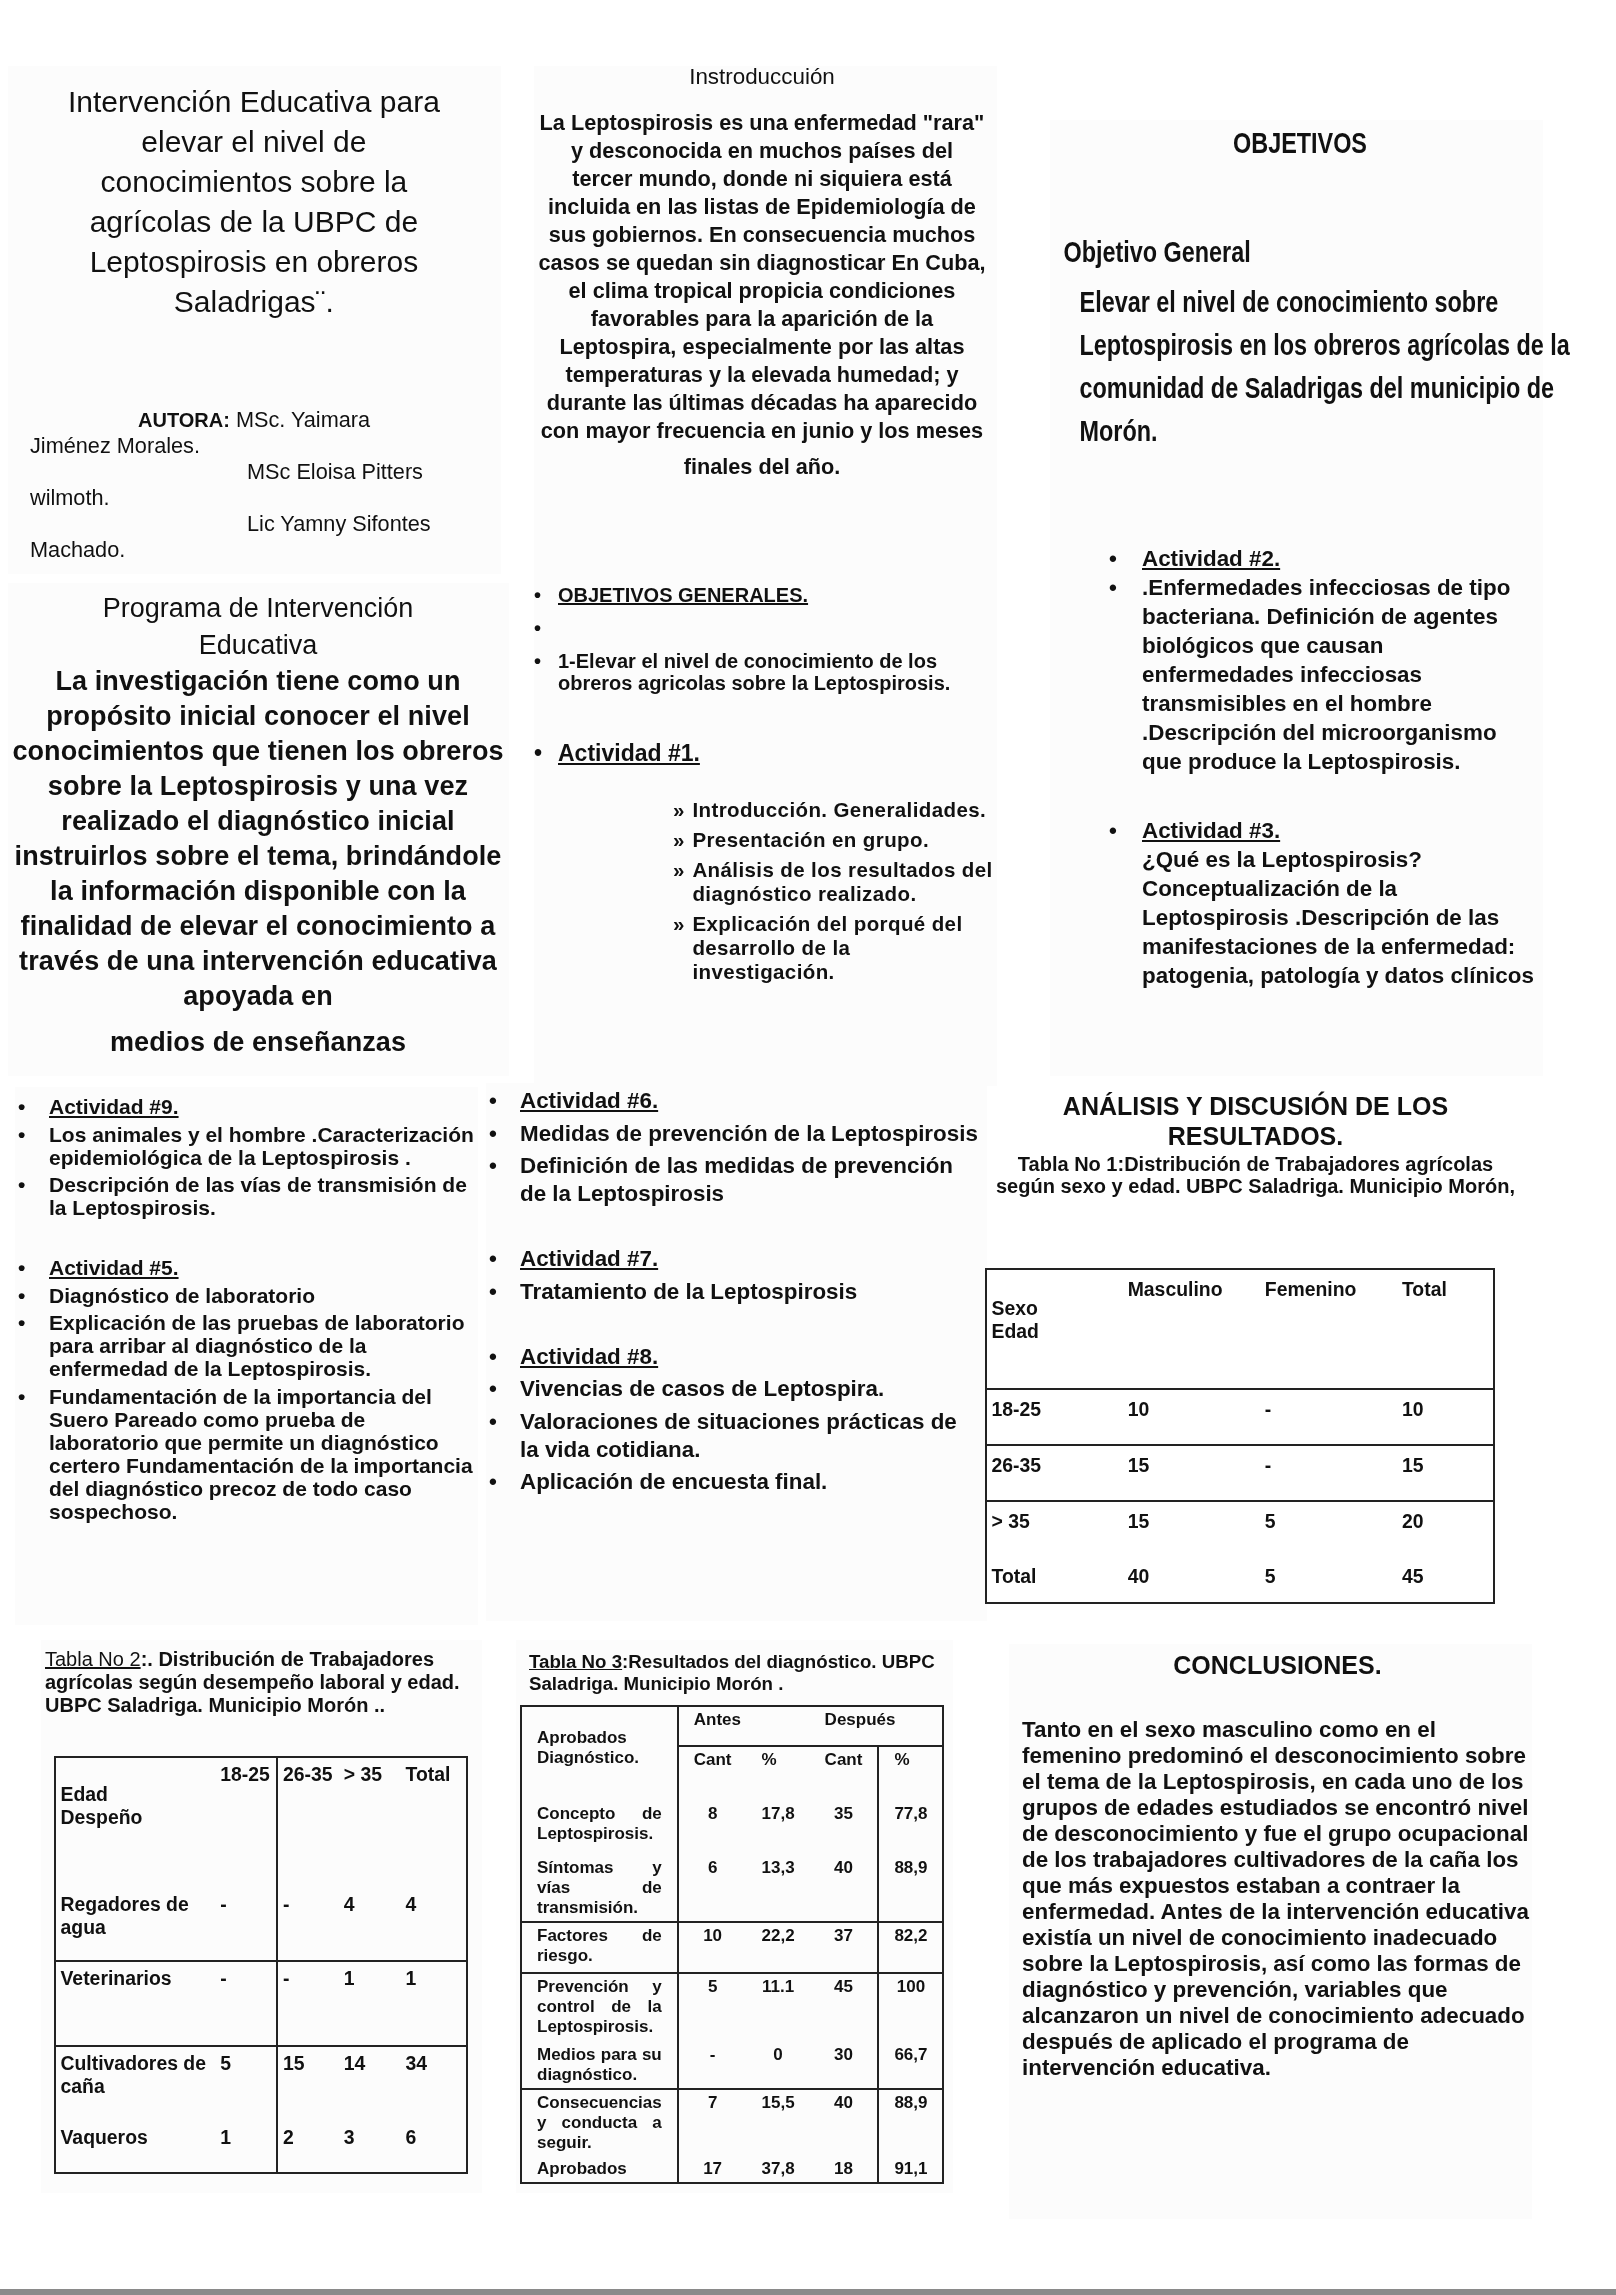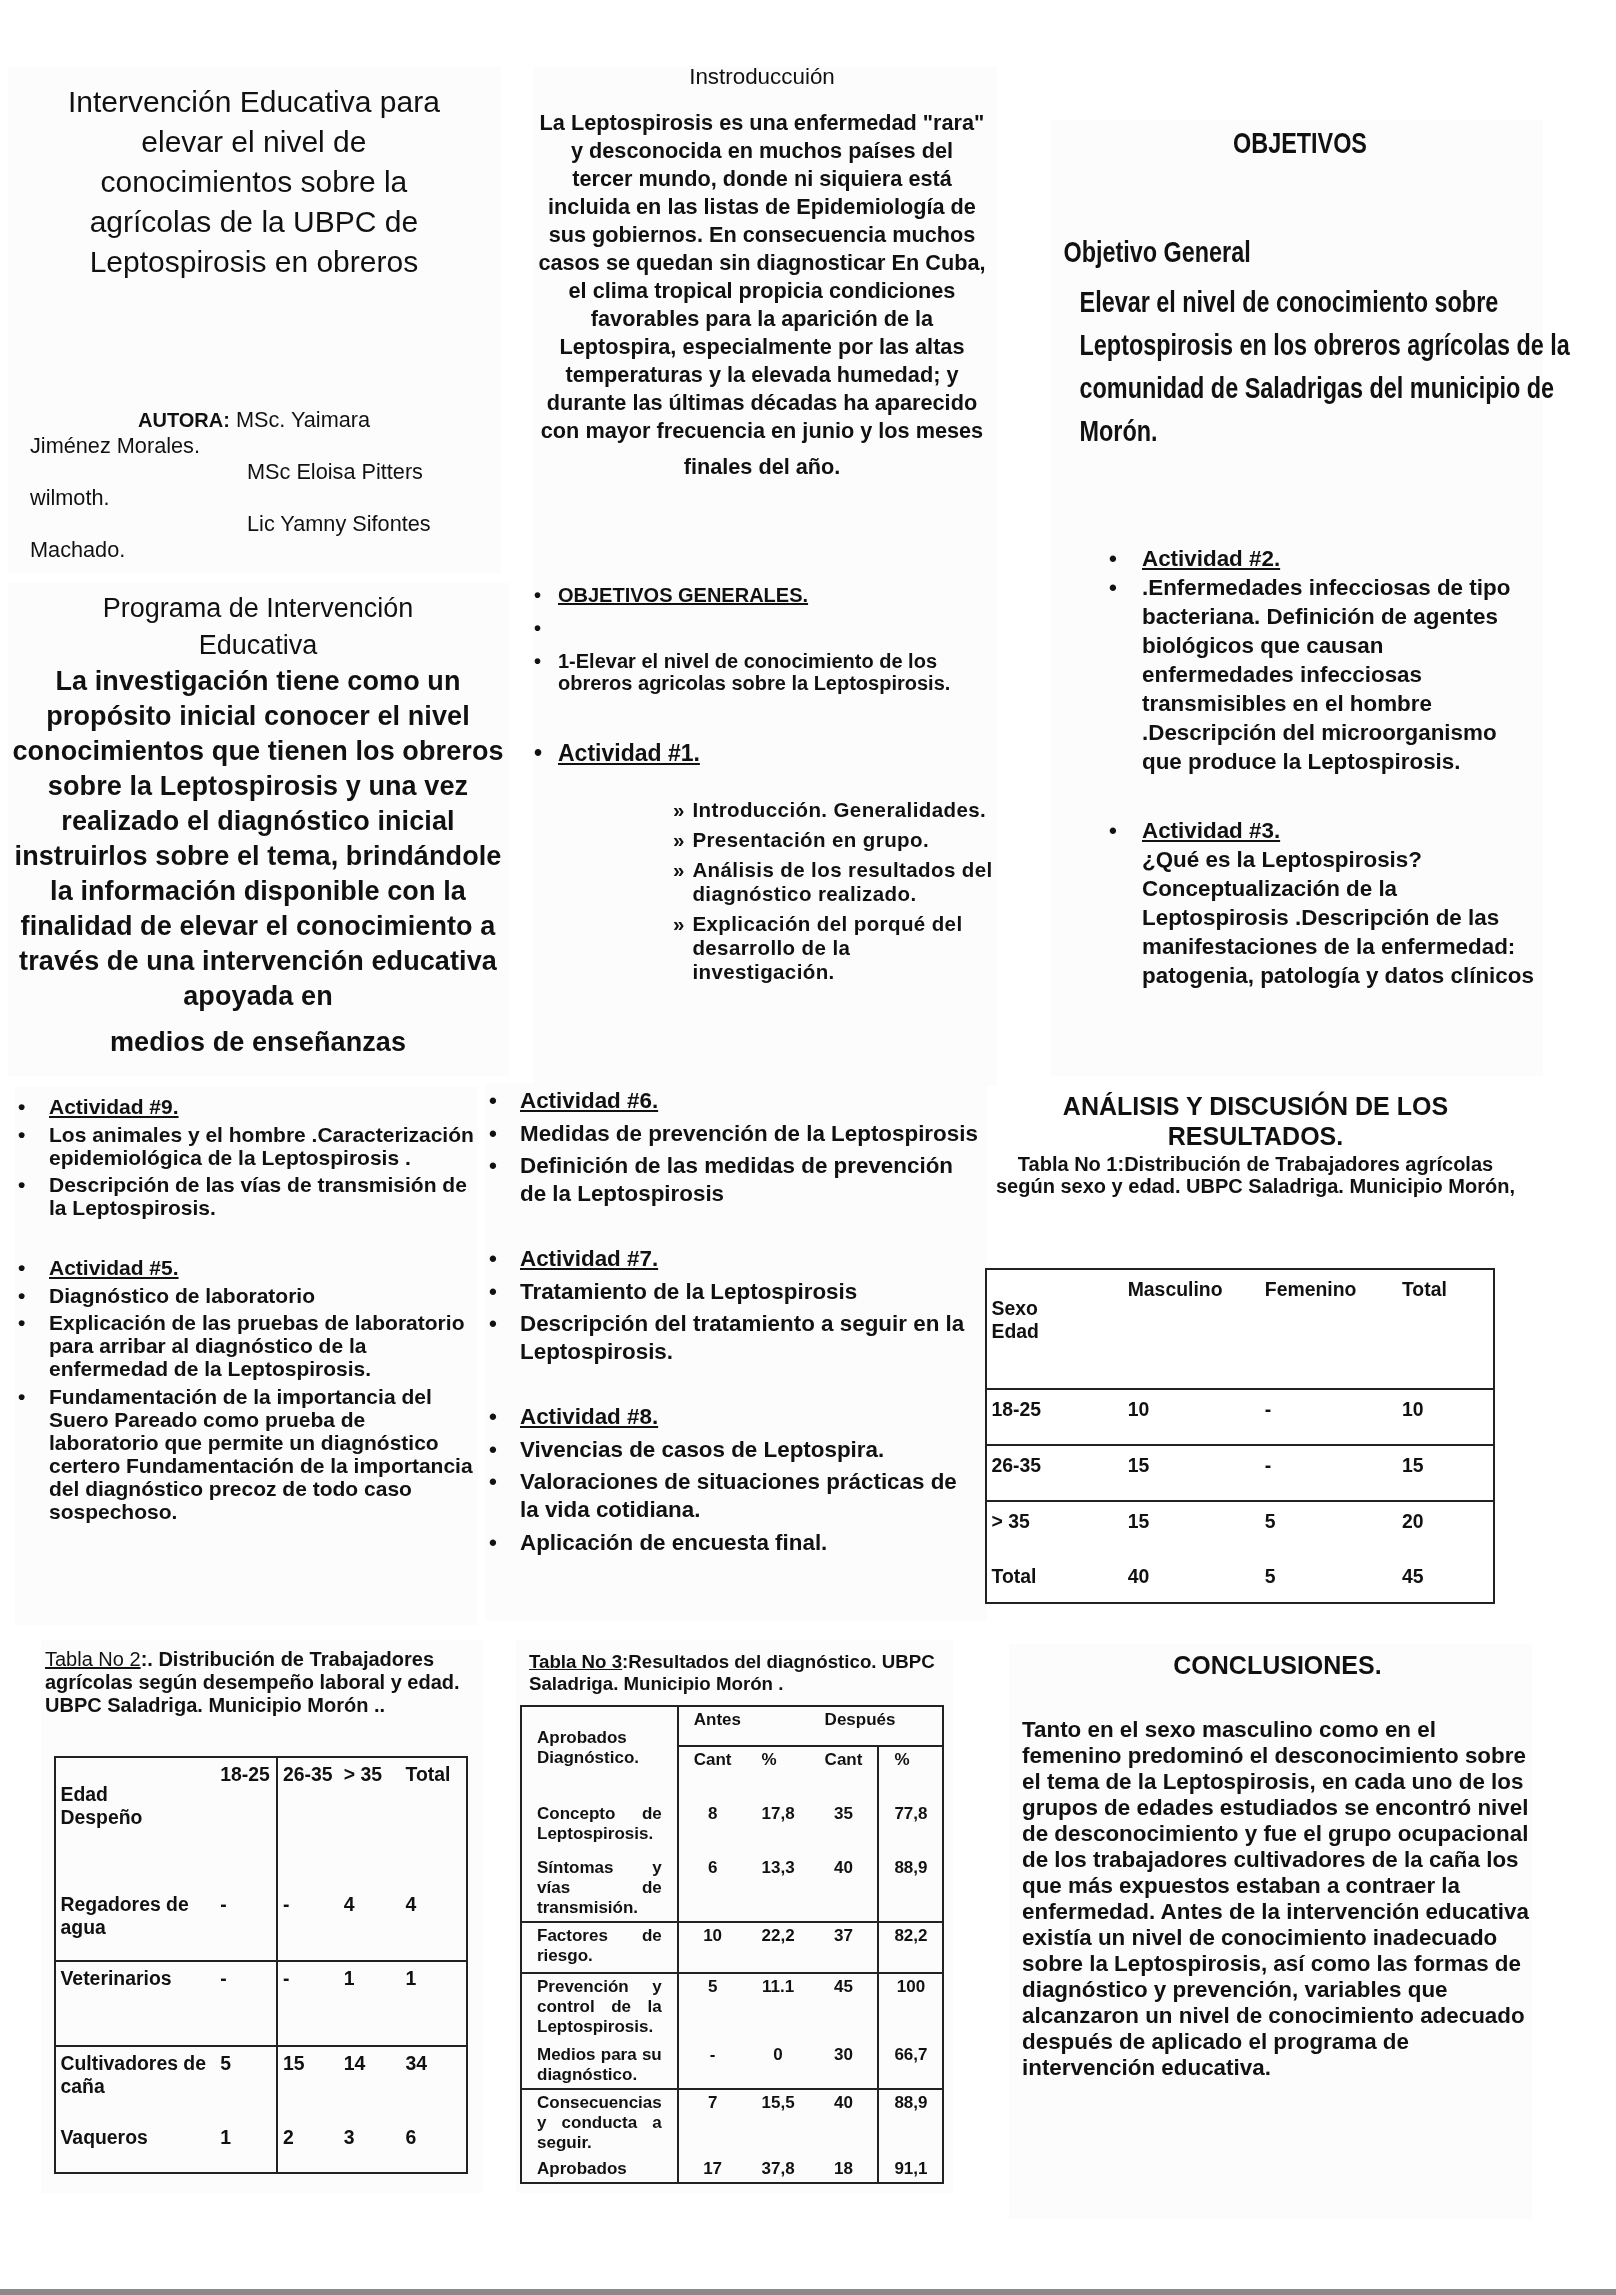--- a/index.html
+++ b/index.html
@@ -95,20 +95,21 @@
 <div class="panel" style="left:41px;top:1640px;width:441px;height:553px;"></div>
 <div class="panel" style="left:516px;top:1640px;width:437px;height:553px;"></div>
 <div class="panel" style="left:1009px;top:1644px;width:523px;height:575px;"></div>
 
 <div id="title" class="abs">
   <div>Intervención Educativa para</div>
   <div>elevar el nivel de</div>
   <div>conocimientos sobre la</div>
   <div>agrícolas de la UBPC de</div>
   <div>Leptospirosis en obreros</div>
+  <div>Saladrigas¨.</div>
 </div>
 
 <div id="authors" class="abs">
   <div><span class="lbl">AUTORA:</span> <span>MSc. Yaimara</span></div>
   <div>Jiménez Morales.</div>
   <div class="indent">MSc  Eloisa Pitters</div>
   <div>wilmoth.</div>
   <div class="indent">Lic Yamny Sifontes</div>
   <div>Machado.</div>
 </div>
@@ -164,21 +165,20 @@
   <li>Explicación de las pruebas de laboratorio para arribar al diagnóstico de la enfermedad de la Leptospirosis.</li>
   <li>Fundamentación de la importancia del Suero Pareado como prueba de laboratorio que permite un diagnóstico certero Fundamentación de la importancia del diagnóstico precoz de todo caso sospechoso.</li>
 </ul>
 
 <ul id="act678" class="abs bul">
   <li><span class="u">Actividad #6.</span></li>
   <li>Medidas de prevención de la Leptospirosis</li>
   <li>Definición de las medidas de prevención de la Leptospirosis</li>
   <li class="gap"><span class="u">Actividad #7.</span></li>
   <li>Tratamiento de la Leptospirosis</li>
-  <li>Descripción del tratamiento a seguir en la Leptospirosis.</li>
   <li class="gap"><span class="u">Actividad #8.</span></li>
   <li>Vivencias de casos de Leptospira.</li>
   <li>Valoraciones de situaciones prácticas de la vida cotidiana.</li>
   <li>Aplicación de encuesta final.</li>
 </ul>
 
 <div id="analisis" class="abs">
   <div class="h">ANÁLISIS Y DISCUSIÓN DE LOS RESULTADOS.</div>
   <div class="cap">Tabla No 1:Distribución de Trabajadores agrícolas según sexo y edad. UBPC Saladriga. Municipio Morón,</div>
 </div>

